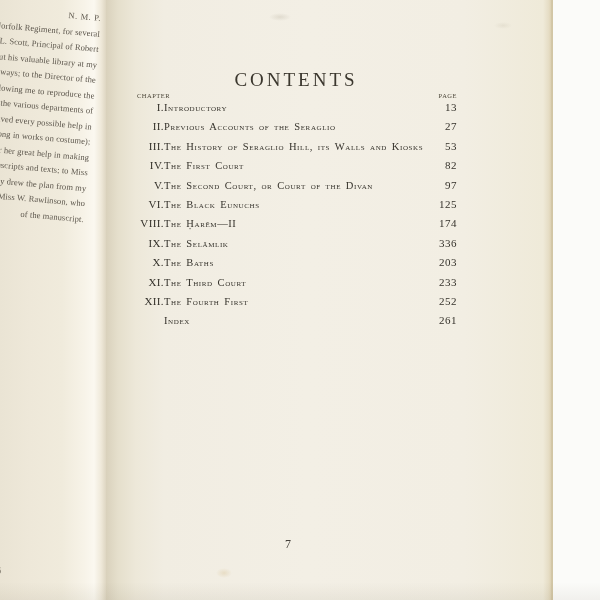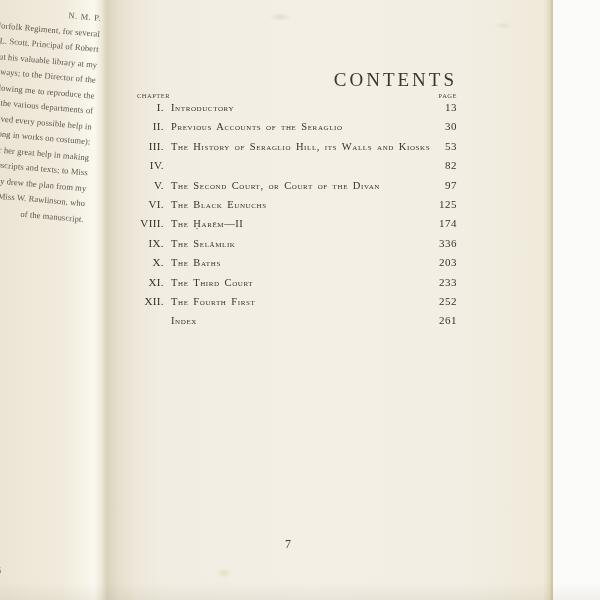--- a/index.html
+++ b/index.html
@@ -42,37 +42,37 @@
   .bg-right{position:absolute; left:553px; top:0; width:47px; height:600px; background:#fbfbf9;}
   .photo-bottom-shade{
     position:absolute; left:0; bottom:0; width:600px; height:18px;
     background:linear-gradient(180deg, rgba(70,60,35,0) 0%, rgba(70,60,35,0.06) 100%);
     pointer-events:none;
   }
   
   .toc{position:absolute; left:29px; top:0; width:322px; color:#35322b;}
   .toc-title{
     position:absolute; top:70px; left:0; width:100%;
-    text-align:right; font-size:19px; line-height:20px;
+    text-align:center; font-size:19px; line-height:20px;
     letter-spacing:3px; color:#3b372e;
   }
   .toc-headers{position:absolute; top:92px; left:0; width:100%; height:9px;
     font-size:6.5px; letter-spacing:0.5px; color:#4c4739;}
   .h-chapter{position:absolute; left:2px; top:0;}
   .h-page{position:absolute; right:0; top:0;}
   .toc-rows{position:absolute; top:98px; left:0; width:100%;}
   .toc-row{
     position:relative; height:19.4px; line-height:19.4px;
     padding-right:34px; display:flex; align-items:baseline;
   }
   .toc-num{
     flex:0 0 29px; text-align:right; font-size:11px; letter-spacing:0.4px;
   }
   .toc-entry-title{
-    margin-left:7px; white-space:nowrap;
+    white-space:nowrap;
     font-size:10.5px; font-variant:small-caps;
     letter-spacing:0.6px; word-spacing:1.6px;
   }
   .toc-page{
     position:absolute; right:0; top:0; line-height:19.4px;
     font-size:11px; letter-spacing:0.5px;margin-left:24px;
   }
   .folio{
     position:absolute; left:170px; top:537px; width:24px; text-align:center;
     font-size:12px; color:#44403a;
@@ -124,29 +124,30 @@
       <div class="toc-rows">
 
       <div class="toc-row">
             <span class="toc-num">I.</span>
             <span class="toc-entry-title">Introductory</span>
             <span class="toc-page">13</span>
           </div>
           <div class="toc-row">
             <span class="toc-num">II.</span>
             <span class="toc-entry-title">Previous Accounts of the Seraglio</span>
-            <span class="toc-page">30</span>
+            <span class="toc-page">27</span>
           </div>
           <div class="toc-row">
             <span class="toc-num">III.</span>
             <span class="toc-entry-title">The History of Seraglio Hill, its Walls and Kiosks</span>
             <span class="toc-page">53</span>
           </div>
           <div class="toc-row">
             <span class="toc-num">IV.</span>
+            <span class="toc-entry-title">The First Court</span>
             <span class="toc-page">82</span>
           </div>
           <div class="toc-row">
             <span class="toc-num">V.</span>
             <span class="toc-entry-title">The Second Court, or Court of the Divan</span>
             <span class="toc-page">97</span>
           </div>
           <div class="toc-row">
             <span class="toc-num">VI.</span>
             <span class="toc-entry-title">The Black Eunuchs</span>

